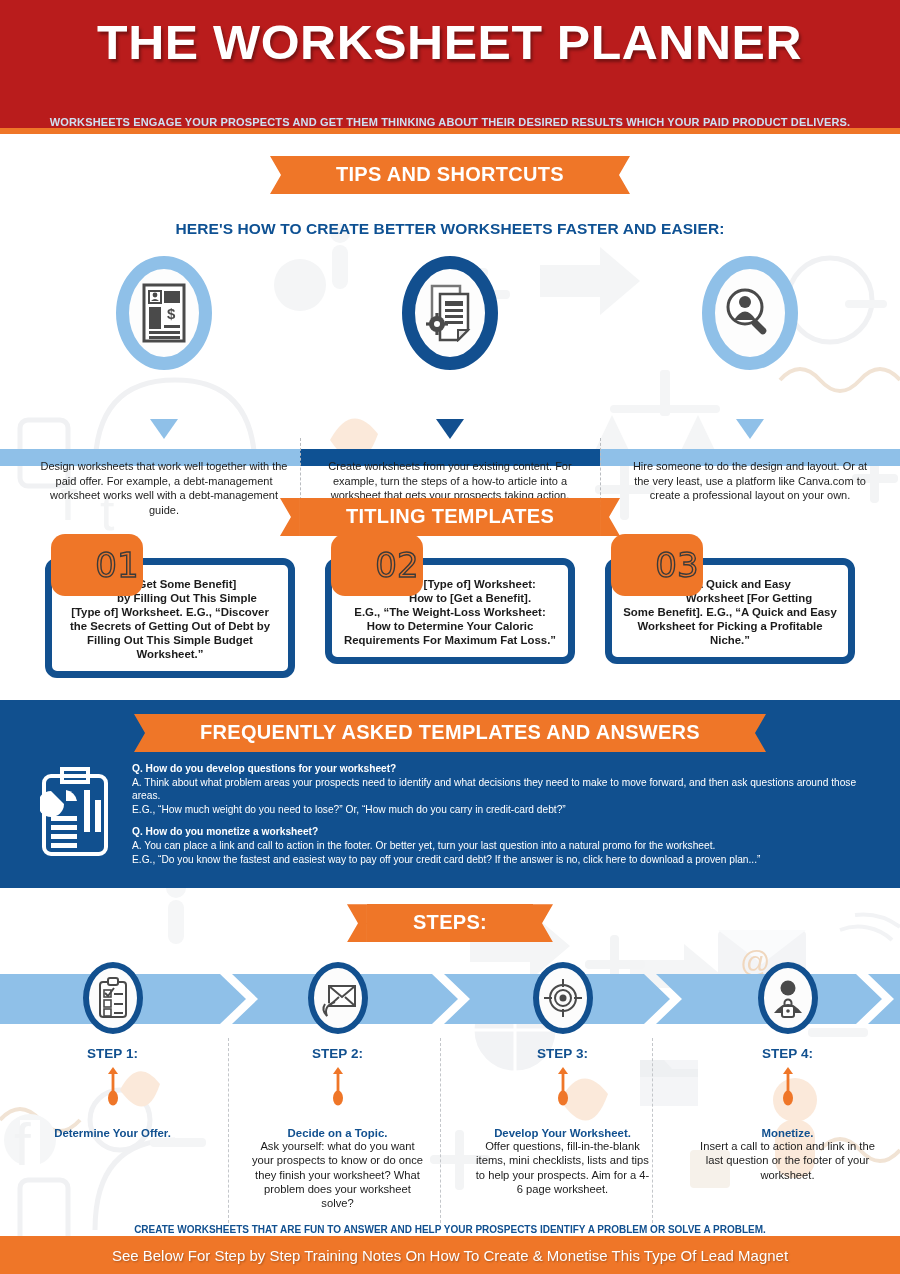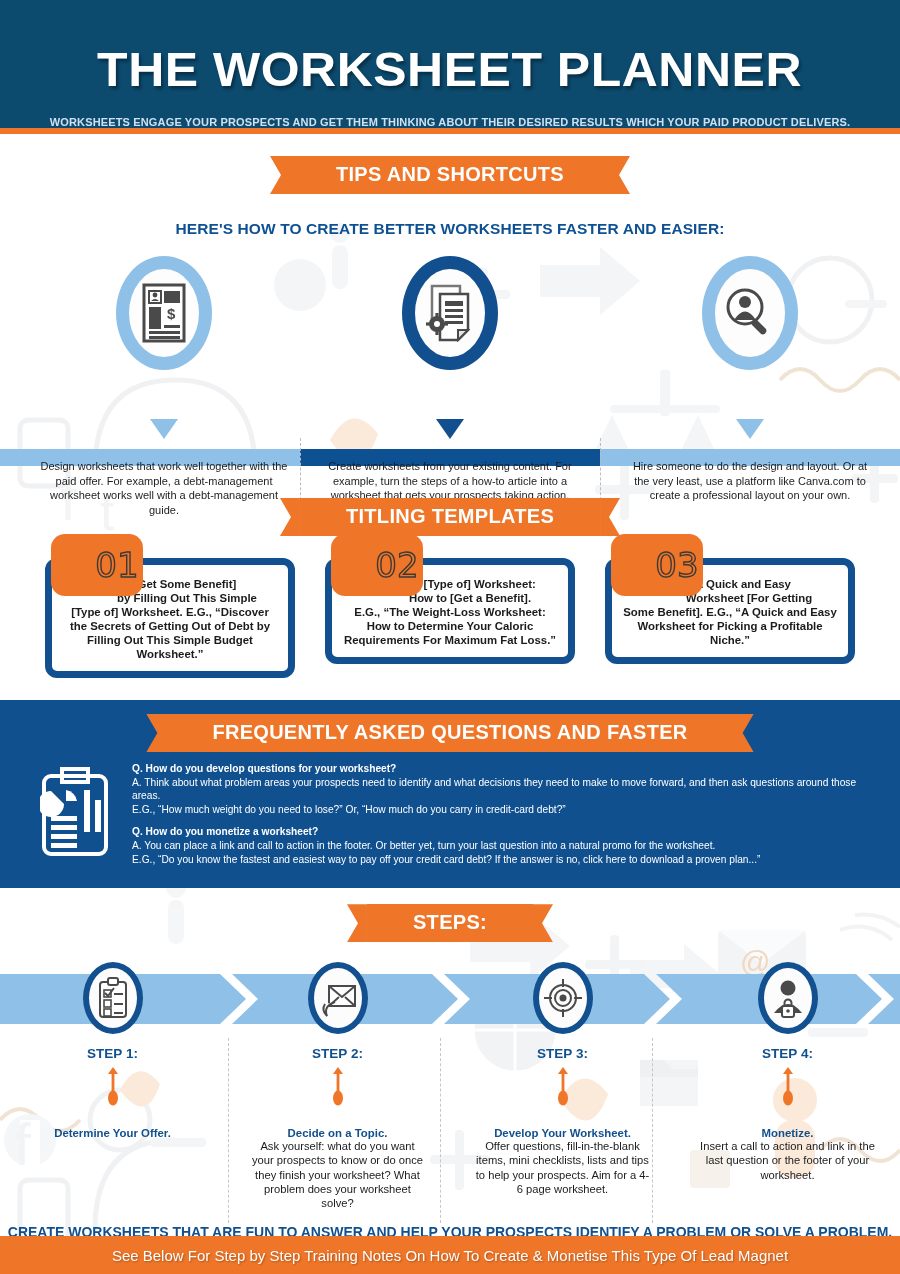--- a/index.html
+++ b/index.html
@@ -8,22 +8,22 @@
     font-family:"Liberation Sans", sans-serif;
     background:#ffffff;
     position:relative;
   }
   
   .bg-doodles{position:absolute;inset:0;z-index:0;pointer-events:none;}
 
   
   .header{
     position:relative;z-index:2;
-    background:#0c4a6e;height:128px;
-    display:flex;flex-direction:column;align-items:center;justify-content:flex-end;
+    background:#b91c1c;height:128px;
+    display:flex;flex-direction:column;align-items:center;justify-content:space-between;
     border-bottom:6px solid #ef7628;
   }
   .header-title{
     color:#ffffff;font-weight:bold;font-size:49px;letter-spacing:0.5px;
     margin-top:14px;text-shadow:2px 3px 3px rgba(0,0,0,.35);
     transform:scaleX(1.02);
   }
   .header-sub{
     color:#cfe1f2;font-size:11px;font-weight:bold;letter-spacing:0.15px;
     margin-top:19px;text-align:center;
@@ -106,21 +106,21 @@
     margin:0 auto;display:flex;align-items:center;justify-content:center;box-sizing:border-box;
     position:relative;top:2px;
   }
   .step-title{color:#11508f;font-weight:bold;font-size:13.5px;margin-top:8px;}
   .pin{width:14px;margin:6px auto 0 auto;}
   .step-head{color:#11508f;font-weight:bold;font-size:11.4px;margin-top:16px;}
   .step-body{color:#1b1b1b;font-size:11.2px;line-height:14.2px;width:175px;margin:0 auto;}
   .steps-vdash{position:absolute;top:0;height:185px;border-left:1.6px dashed #c3c6ca;}
 
   .closing{
-    text-align:center;color:#11508f;font-weight:bold;font-size:14px;
+    text-align:center;color:#11508f;font-weight:bold;font-size:10px;
     margin-top:10px;position:relative;z-index:2;
   }
   .footer{
     position:absolute;left:0;right:0;bottom:0;height:38px;background:#ef7628;
     display:flex;align-items:center;justify-content:center;z-index:4;
   }
   .footer-text{color:#ffffff;font-size:15px;text-shadow:1px 1px 2px rgba(0,0,0,.3);}
 </style>
 </head>
 <body>
@@ -319,21 +319,21 @@
         <span class="lead" style="padding-left:26px;">A Quick and Easy</span>
         <span class="lead" style="padding-left:38px;">Worksheet [For Getting</span>
         <span>Some Benefit]. E.G., “A Quick and Easy Worksheet for Picking a Profitable Niche.”</span>
       </div>
     </div>
   </div>
 </div>
 
 <div class="faq">
   <div class="ribbon-wrap">
-    <div class="ribbon">FREQUENTLY ASKED QUESTIONS AND FASTER</div>
+    <div class="ribbon">FREQUENTLY ASKED TEMPLATES AND ANSWERS</div>
   </div>
   <div class="faq-body">
     <div style="flex:0 0 auto;padding-top:4px;">
       <svg width="70" height="92" viewBox="0 0 70 92">
         <rect x="4" y="10" width="62" height="78" rx="7" fill="none" stroke="#fff" stroke-width="4"></rect>
         <rect x="22" y="3" width="26" height="13" fill="none" stroke="#fff" stroke-width="4"></rect>
         <path d="M24 38 a13 13 0 1 1 -13 -13 z" fill="#fff"></path>
         <path d="M26 24 a13 13 0 0 1 11 11 l-11 0z" fill="#fff"></path>
         <rect x="44" y="24" width="6" height="42" fill="#fff"></rect>
         <rect x="55" y="34" width="6" height="32" fill="#fff"></rect>

